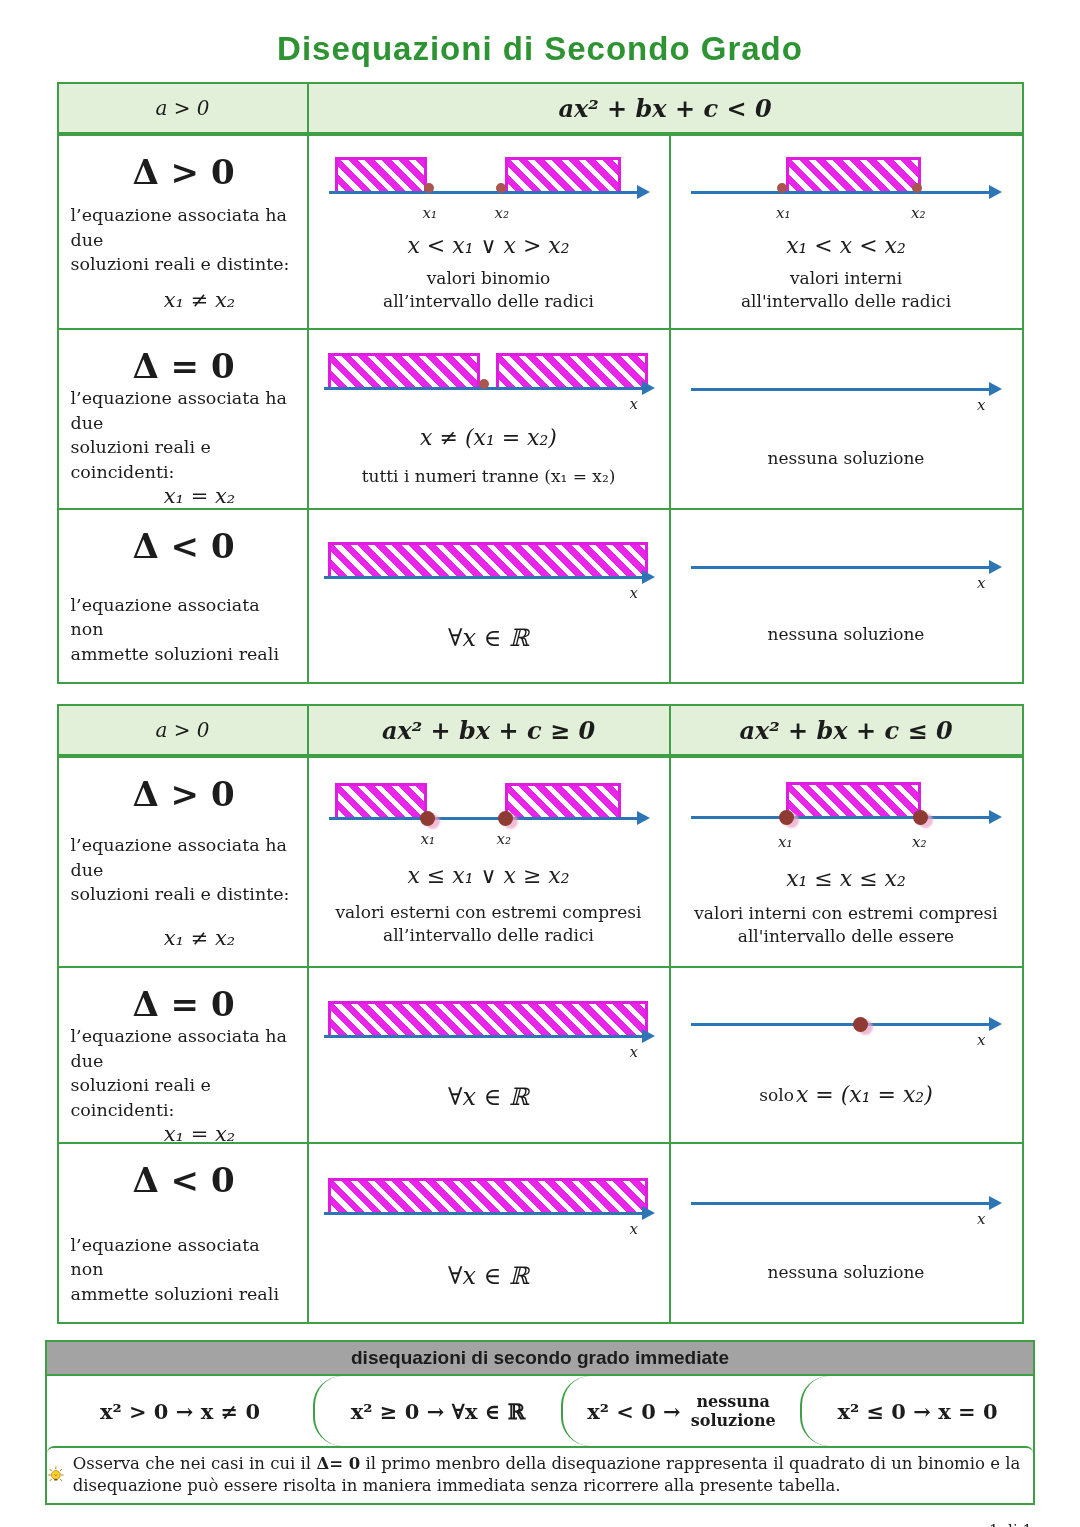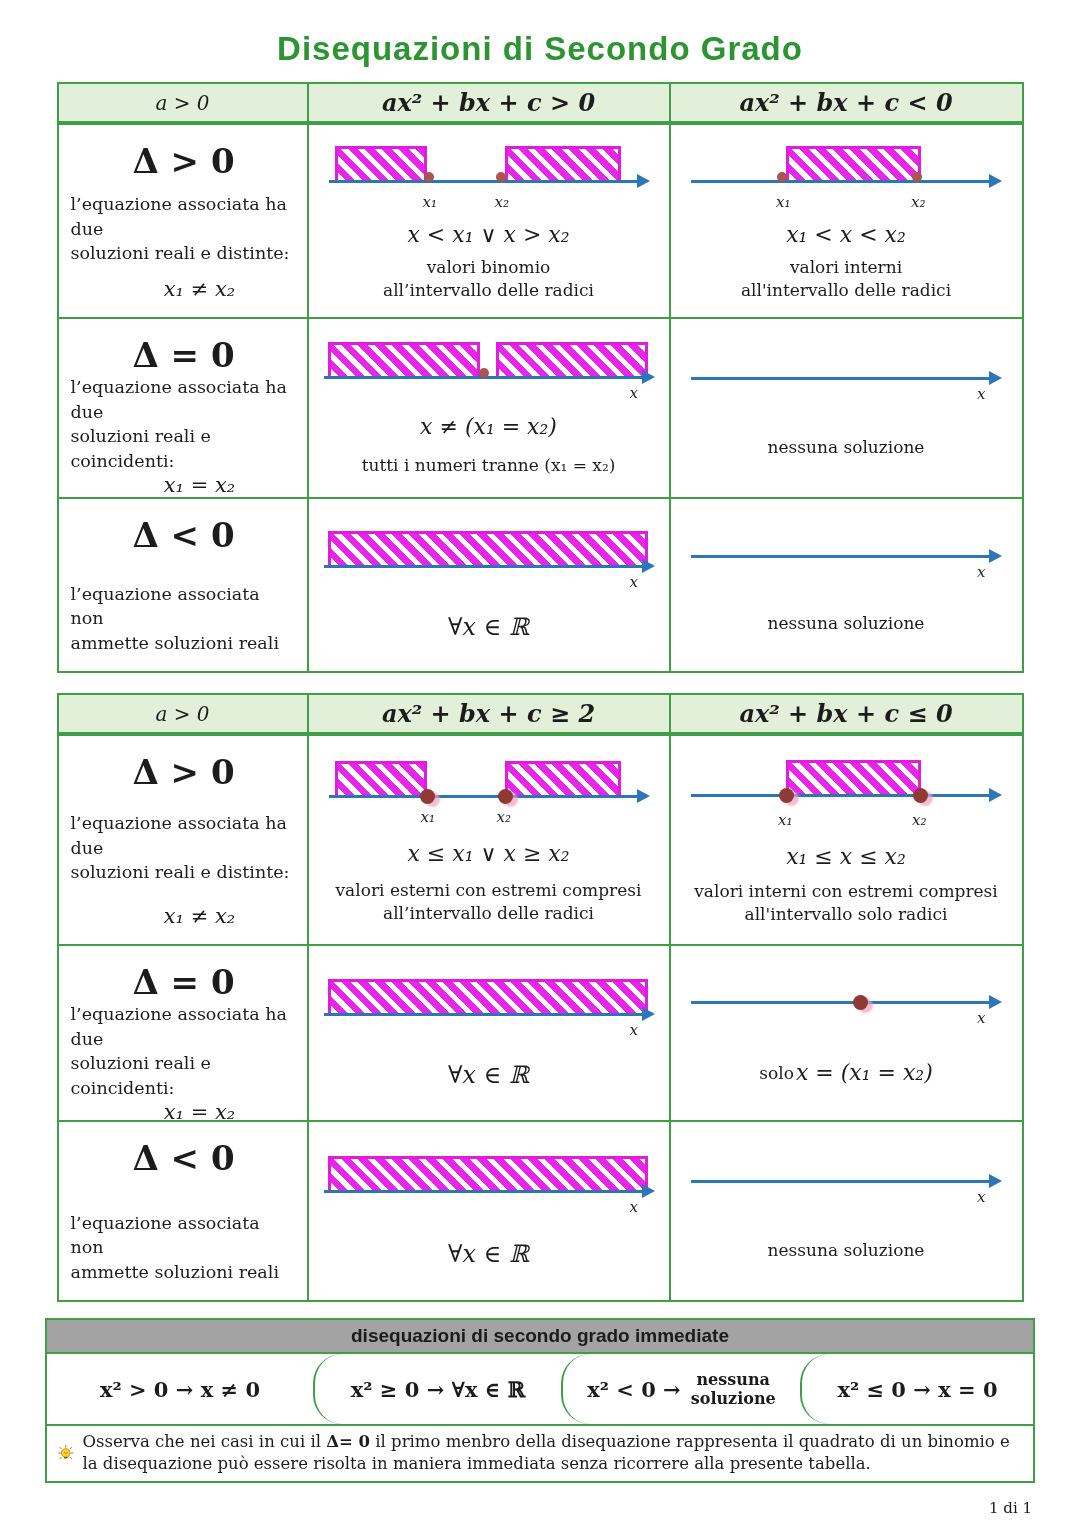--- a/index.html
+++ b/index.html
@@ -12,21 +12,21 @@
 
   
   .tbl { width:967px; margin:0 auto; border:2px solid #3f9e46; background:#fff; }
   .tbl3 { width:990px; margin:16px auto 0; border:2px solid #3f9e46; }
   .row { display:flex; }
   .row + .row { border-top:2px solid #3f9e46; }
   .row.head { background:#e2f0d9; border-bottom:2px solid #3f9e46; }
   .cell { position:relative; }
   .cell + .cell { border-left:2px solid #3f9e46; }
   .c1 { width:248px; } .c2 { width:362px; } .c3 { flex:1; }
-  .headcell { display:flex; align-items:center; justify-content:center; height:37px; }
+  .headcell { display:flex; align-items:center; justify-content:center; height:48px; }
   .h-a { font-style:italic; font-size:20px; }
   .h-f { font-style:italic; font-weight:bold; font-size:24px; }
 
   .cellA { display:flex; flex-direction:column; justify-content:space-between;
            height:100%; padding:16px 10px 16px 12px; }
   .delta { align-self:center; font-weight:bold; font-size:34px; }
   .desc  { font-size:17.5px; line-height:1.4; white-space:pre-line; }
   .cond  { align-self:center; font-style:italic; font-size:21px;margin-left:32px; }
 
   .cellB { display:flex; flex-direction:column; align-items:center;
@@ -55,39 +55,36 @@
   .t3head { background:#a3a3a3; height:34px; display:flex; align-items:center;
             justify-content:center; font-family:"Liberation Sans", sans-serif;
             font-weight:bold; font-size:19px; border-bottom:2px solid #3f9e46; }
   .t3row { display:flex; height:70px; }
   .t3cell { display:flex; align-items:center; justify-content:center;
             font-weight:bold; font-size:21px; gap:10px;border-radius:29px; }
   .t3cell + .t3cell { border-left:2px solid #3f9e46; }
   .t3c1 { width:266px; } .t3c2 { width:248px; } .t3c3 { width:239px; } .t3c4 { flex:1; }
   .stack { font-size:16px; white-space:pre-line; text-align:center; line-height:1.2; }
   .notebox { border-top:2px solid #3f9e46; display:flex; align-items:center;
-             padding:5px 10px 6px 10px; gap:8px; }
+             padding:5px 10px 6px 0; gap:8px;border-radius:7px; }
   .notetext { font-size:16.5px; line-height:1.32; }
   .notetext b { font-weight:bold; }
   .footer { text-align:right; padding-right:48px; margin-top:16px; font-size:15px; }
 </style>
 </head>
 <body>
 
 <div class="page">
 
   <div class="title">Disequazioni di Secondo Grado</div>
 
   <div class="tbl">
     <div class="row head">
       <div class="cell c1 headcell">
           <span class="h-a">a &gt; 0</span>
-        </div>
-      <div class="cell c2 headcell">
-          <span class="h-f">ax² + bx + c &gt; 0</span>
         </div>
       <div class="cell c3 headcell">
           <span class="h-f">ax² + bx + c &lt; 0</span>
         </div>
     </div>
 
     <div class="row" style="height:194px">
       <div class="cell c1 cellA">
         <div class="delta">Δ &gt; 0</div>
         <div class="desc">l’equazione associata ha due
@@ -179,21 +176,21 @@
       </div>
     </div>
   </div>
 
   <div class="tbl" style="margin-top:20px">
     <div class="row head">
       <div class="cell c1 headcell">
           <span class="h-a">a &gt; 0</span>
         </div>
       <div class="cell c2 headcell">
-          <span class="h-f">ax² + bx + c ≥ 2</span>
+          <span class="h-f">ax² + bx + c ≥ 0</span>
         </div>
       <div class="cell c3 headcell">
           <span class="h-f">ax² + bx + c ≤ 0</span>
         </div>
     </div>
 
     <div class="row" style="height:210px">
       <div class="cell c1 cellA">
         <div class="delta">Δ &gt; 0</div>
         <div class="desc">l’equazione associata ha due
@@ -220,21 +217,21 @@
           <div class="hatch" style="left:95px;width:135px;top:6px"></div>
           <div class="nline" style="top:40px"></div>
           <div class="narrow" style="top:34px"></div>
           <div class="fdot" style="left:88px;top:34px"></div>
           <div class="fdot" style="left:222px;top:34px"></div>
           <span class="dlab" style="left:87px;top:57px">x₁</span>
           <span class="dlab" style="left:221px;top:57px">x₂</span>
         </div>
         <div class="formula">x₁ ≤ x ≤ x₂</div>
         <div class="note2">valori interni con estremi compresi
-all'intervallo solo radici</div>
+all'intervallo delle essere</div>
       </div>
     </div>
 
     <div class="row" style="height:176px">
       <div class="cell c1 cellA">
         <div class="delta">Δ = 0</div>
         <div class="desc">l’equazione associata ha due
 soluzioni reali e coincidenti:</div>
         <div class="cond">x₁ = x₂</div>
       </div>

